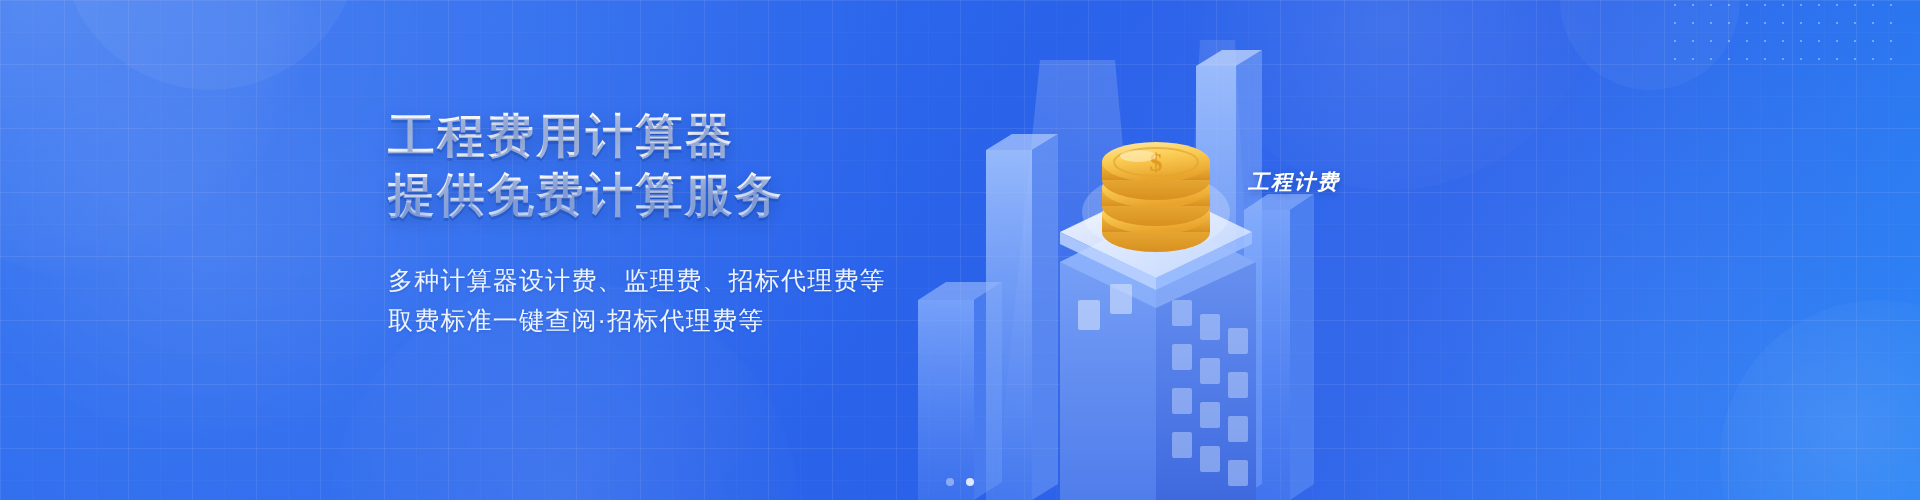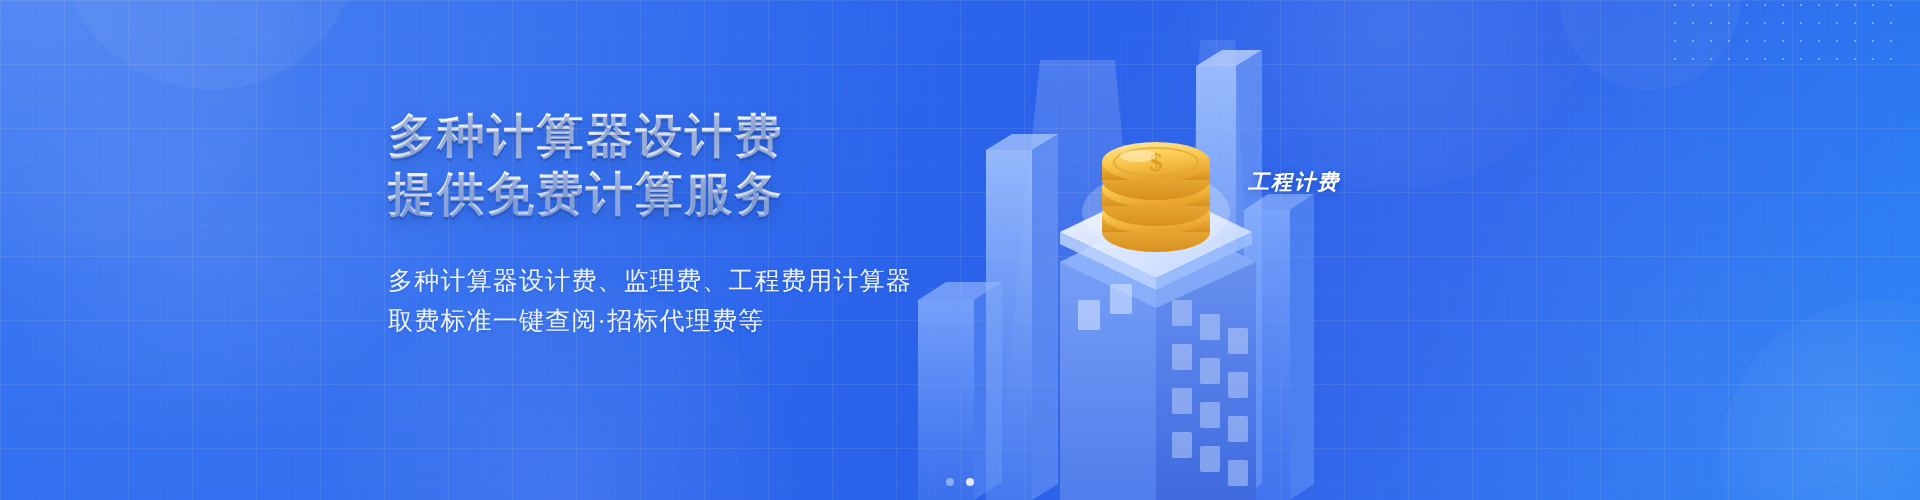--- a/index.html
+++ b/index.html
@@ -49,21 +49,21 @@
   .copy{position:absolute;left:388px;top:108px;width:560px;}
   .headline{
     font-size:47px;line-height:55px;font-weight:bold;color:#ffffff;
     letter-spacing:2.5px;
     text-shadow:0 3px 0 rgba(22,70,170,.35), 0 6px 14px rgba(10,45,130,.30);
     background:linear-gradient(180deg,#ffffff 0%,#ffffff 62%,#cfe0ff 100%);
     -webkit-background-clip:text;background-clip:text;
     -webkit-text-fill-color:transparent;
     white-space:nowrap;
   }
-  .headline .hl-2{display:block;margin-top:4px;font-family:Liberation Serif, serif;}
+  .headline .hl-2{display:block;margin-top:4px;}
   .sub{margin-top:38px;}
   .sub-line{
     font-size:25px;line-height:40px;color:#eef4ff;letter-spacing:1.2px;
     white-space:nowrap;text-shadow:0 1px 3px rgba(15,55,150,.25);
   }
   
   .illus{position:absolute;left:900px;top:0;width:420px;height:500px;}
   .ill-inner{position:absolute;inset:0;}
   .tag{
     position:absolute;left:348px;top:168px;
@@ -88,25 +88,25 @@
   <div class="circle c1"></div>
   <div class="circle c2"></div>
   <div class="circle c3"></div>
   <div class="circle c4"></div>
   <div class="circle c5"></div>
   <div class="circle c6"></div>
   <div class="dots"></div>
 
   <div class="copy">
     <div class="headline">
-      <span class="hl-1">多种计算器设计费</span>
+      <span class="hl-1">工程费用计算器</span>
       <span class="hl-2">提供免费计算服务</span>
     </div>
     <div class="sub">
-      <div class="sub-line">多种计算器设计费、监理费、工程费用计算器</div>
+      <div class="sub-line">多种计算器设计费、监理费、招标代理费等</div>
       <div class="sub-line">取费标准一键查阅·招标代理费等</div>
     </div>
   </div>
 
   <div class="illus">
     <svg class="ill-inner" viewBox="0 0 420 500" width="420" height="500">
       <defs>
         <linearGradient id="barA" x1="0" y1="0" x2="0" y2="1">
           <stop offset="0%" stop-color="#8fb6ff" stop-opacity=".75"></stop>
           <stop offset="100%" stop-color="#5e8ef5" stop-opacity=".35"></stop>

